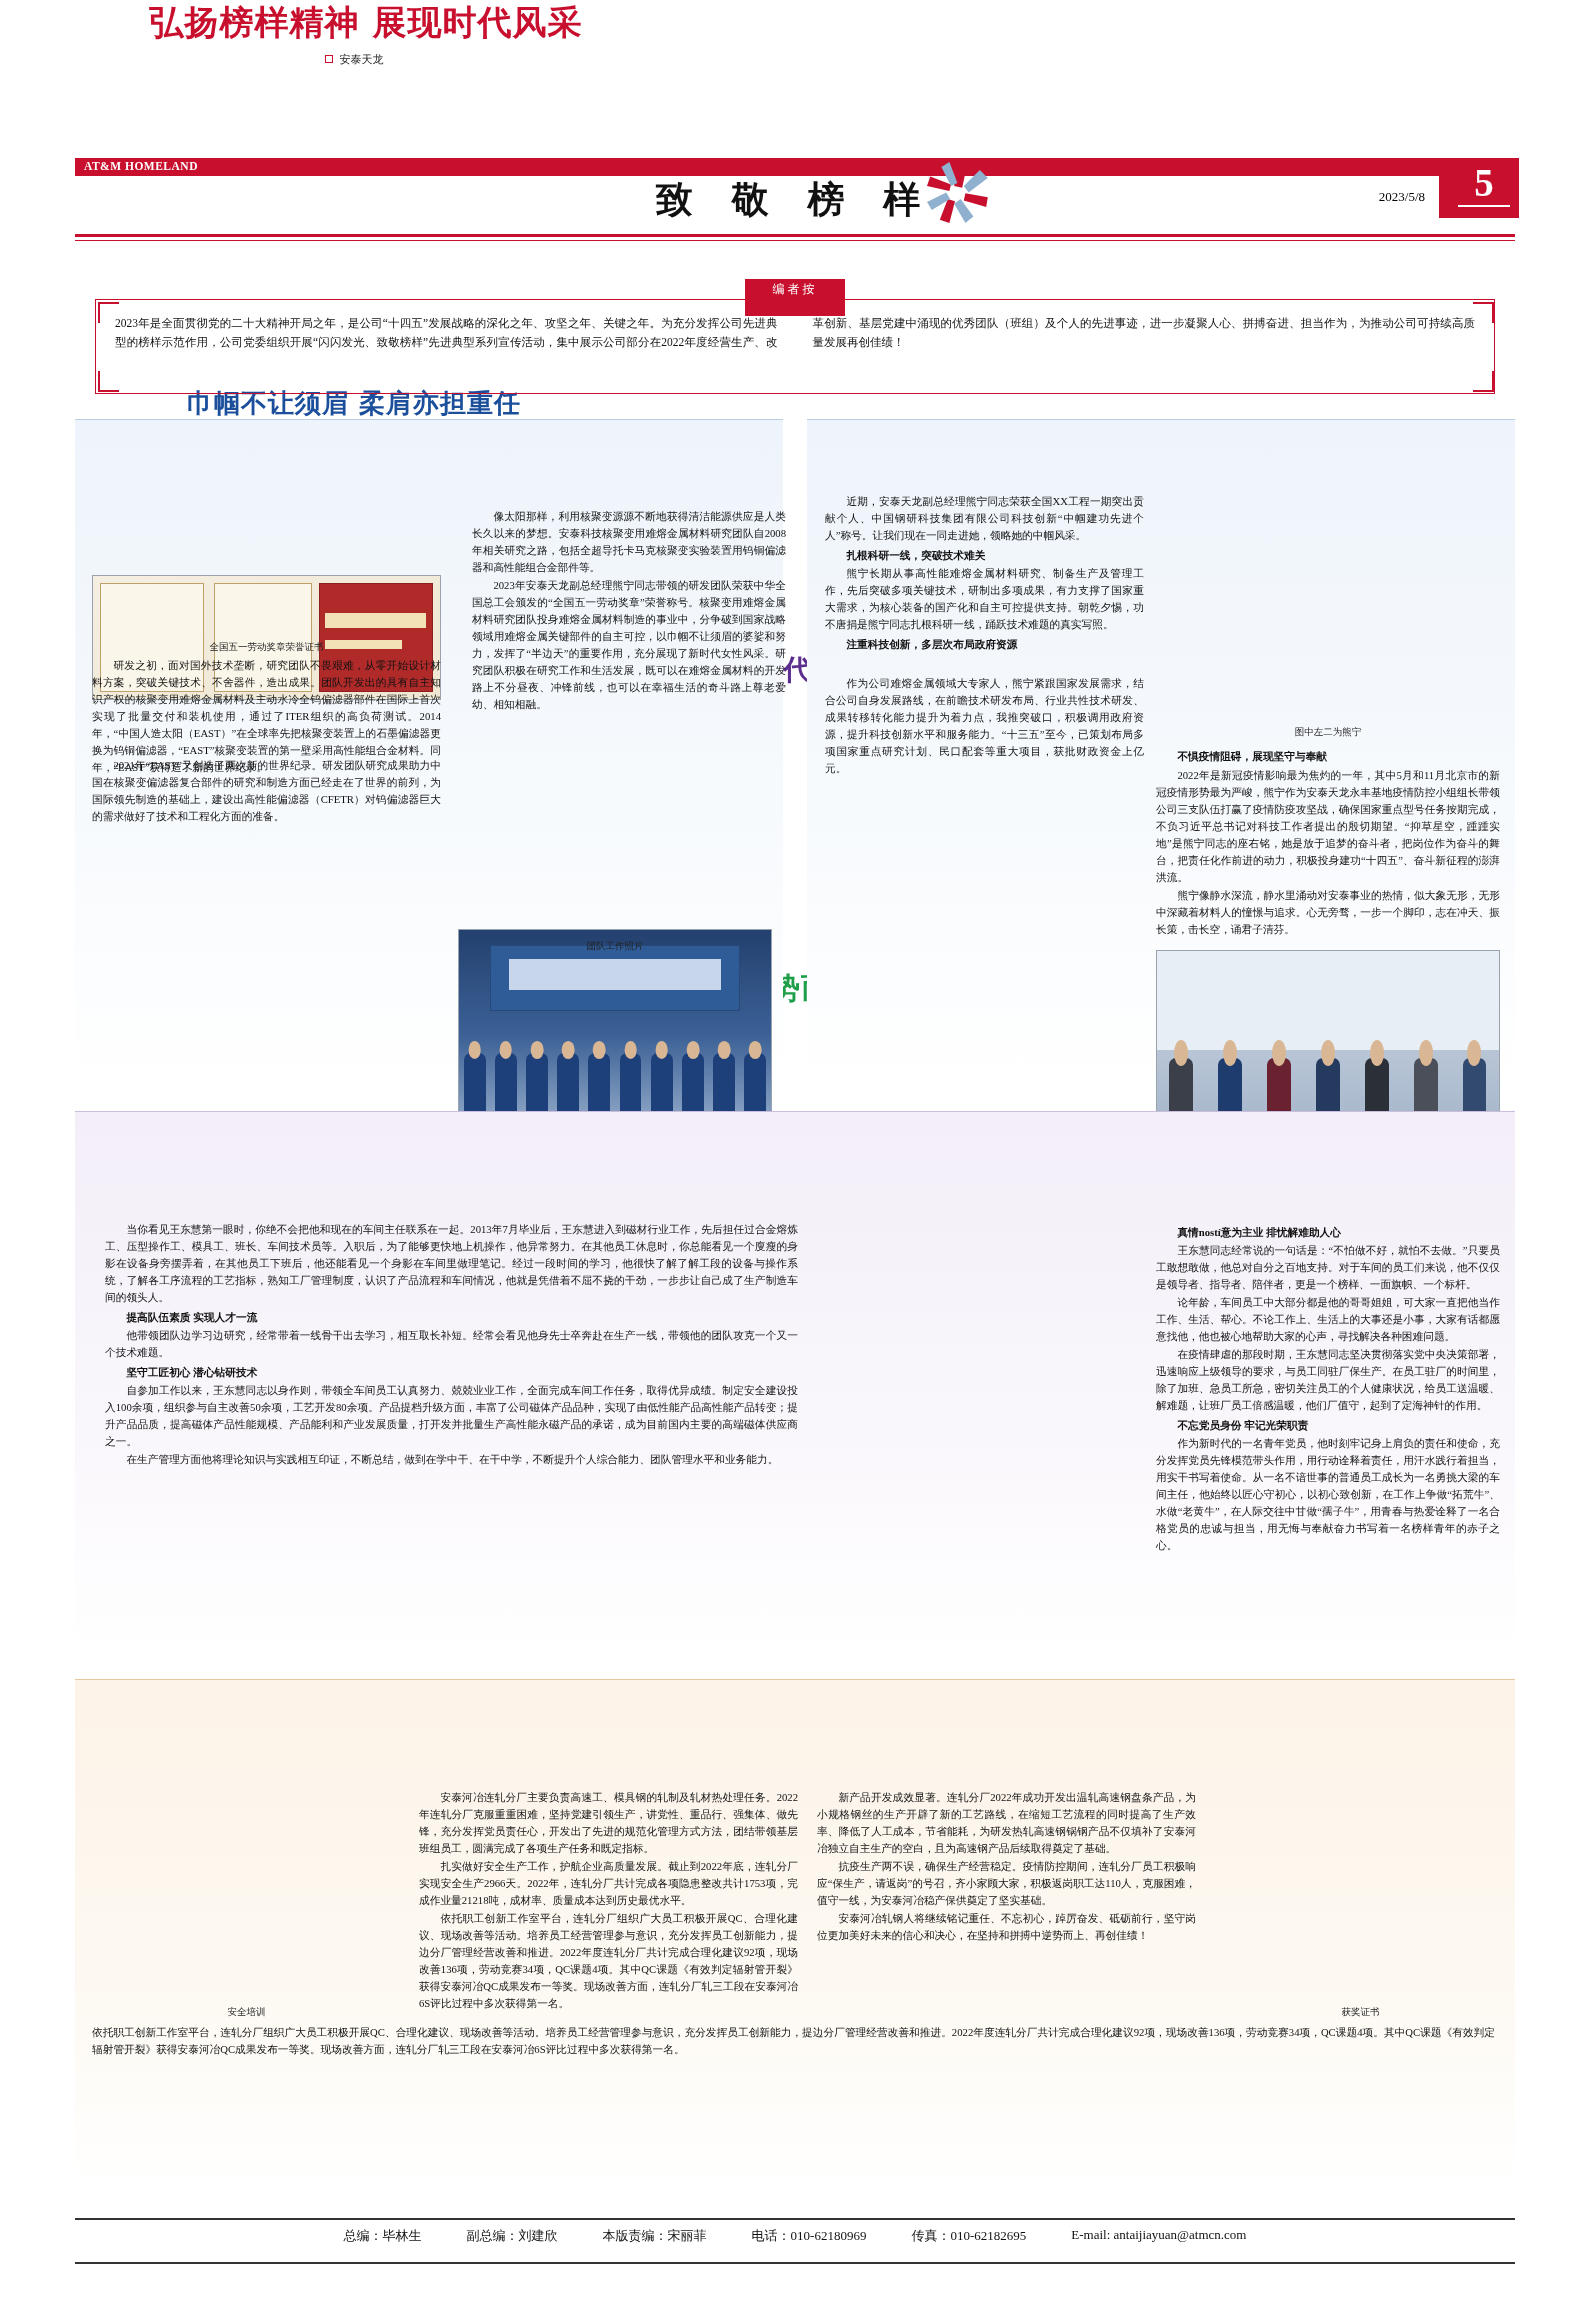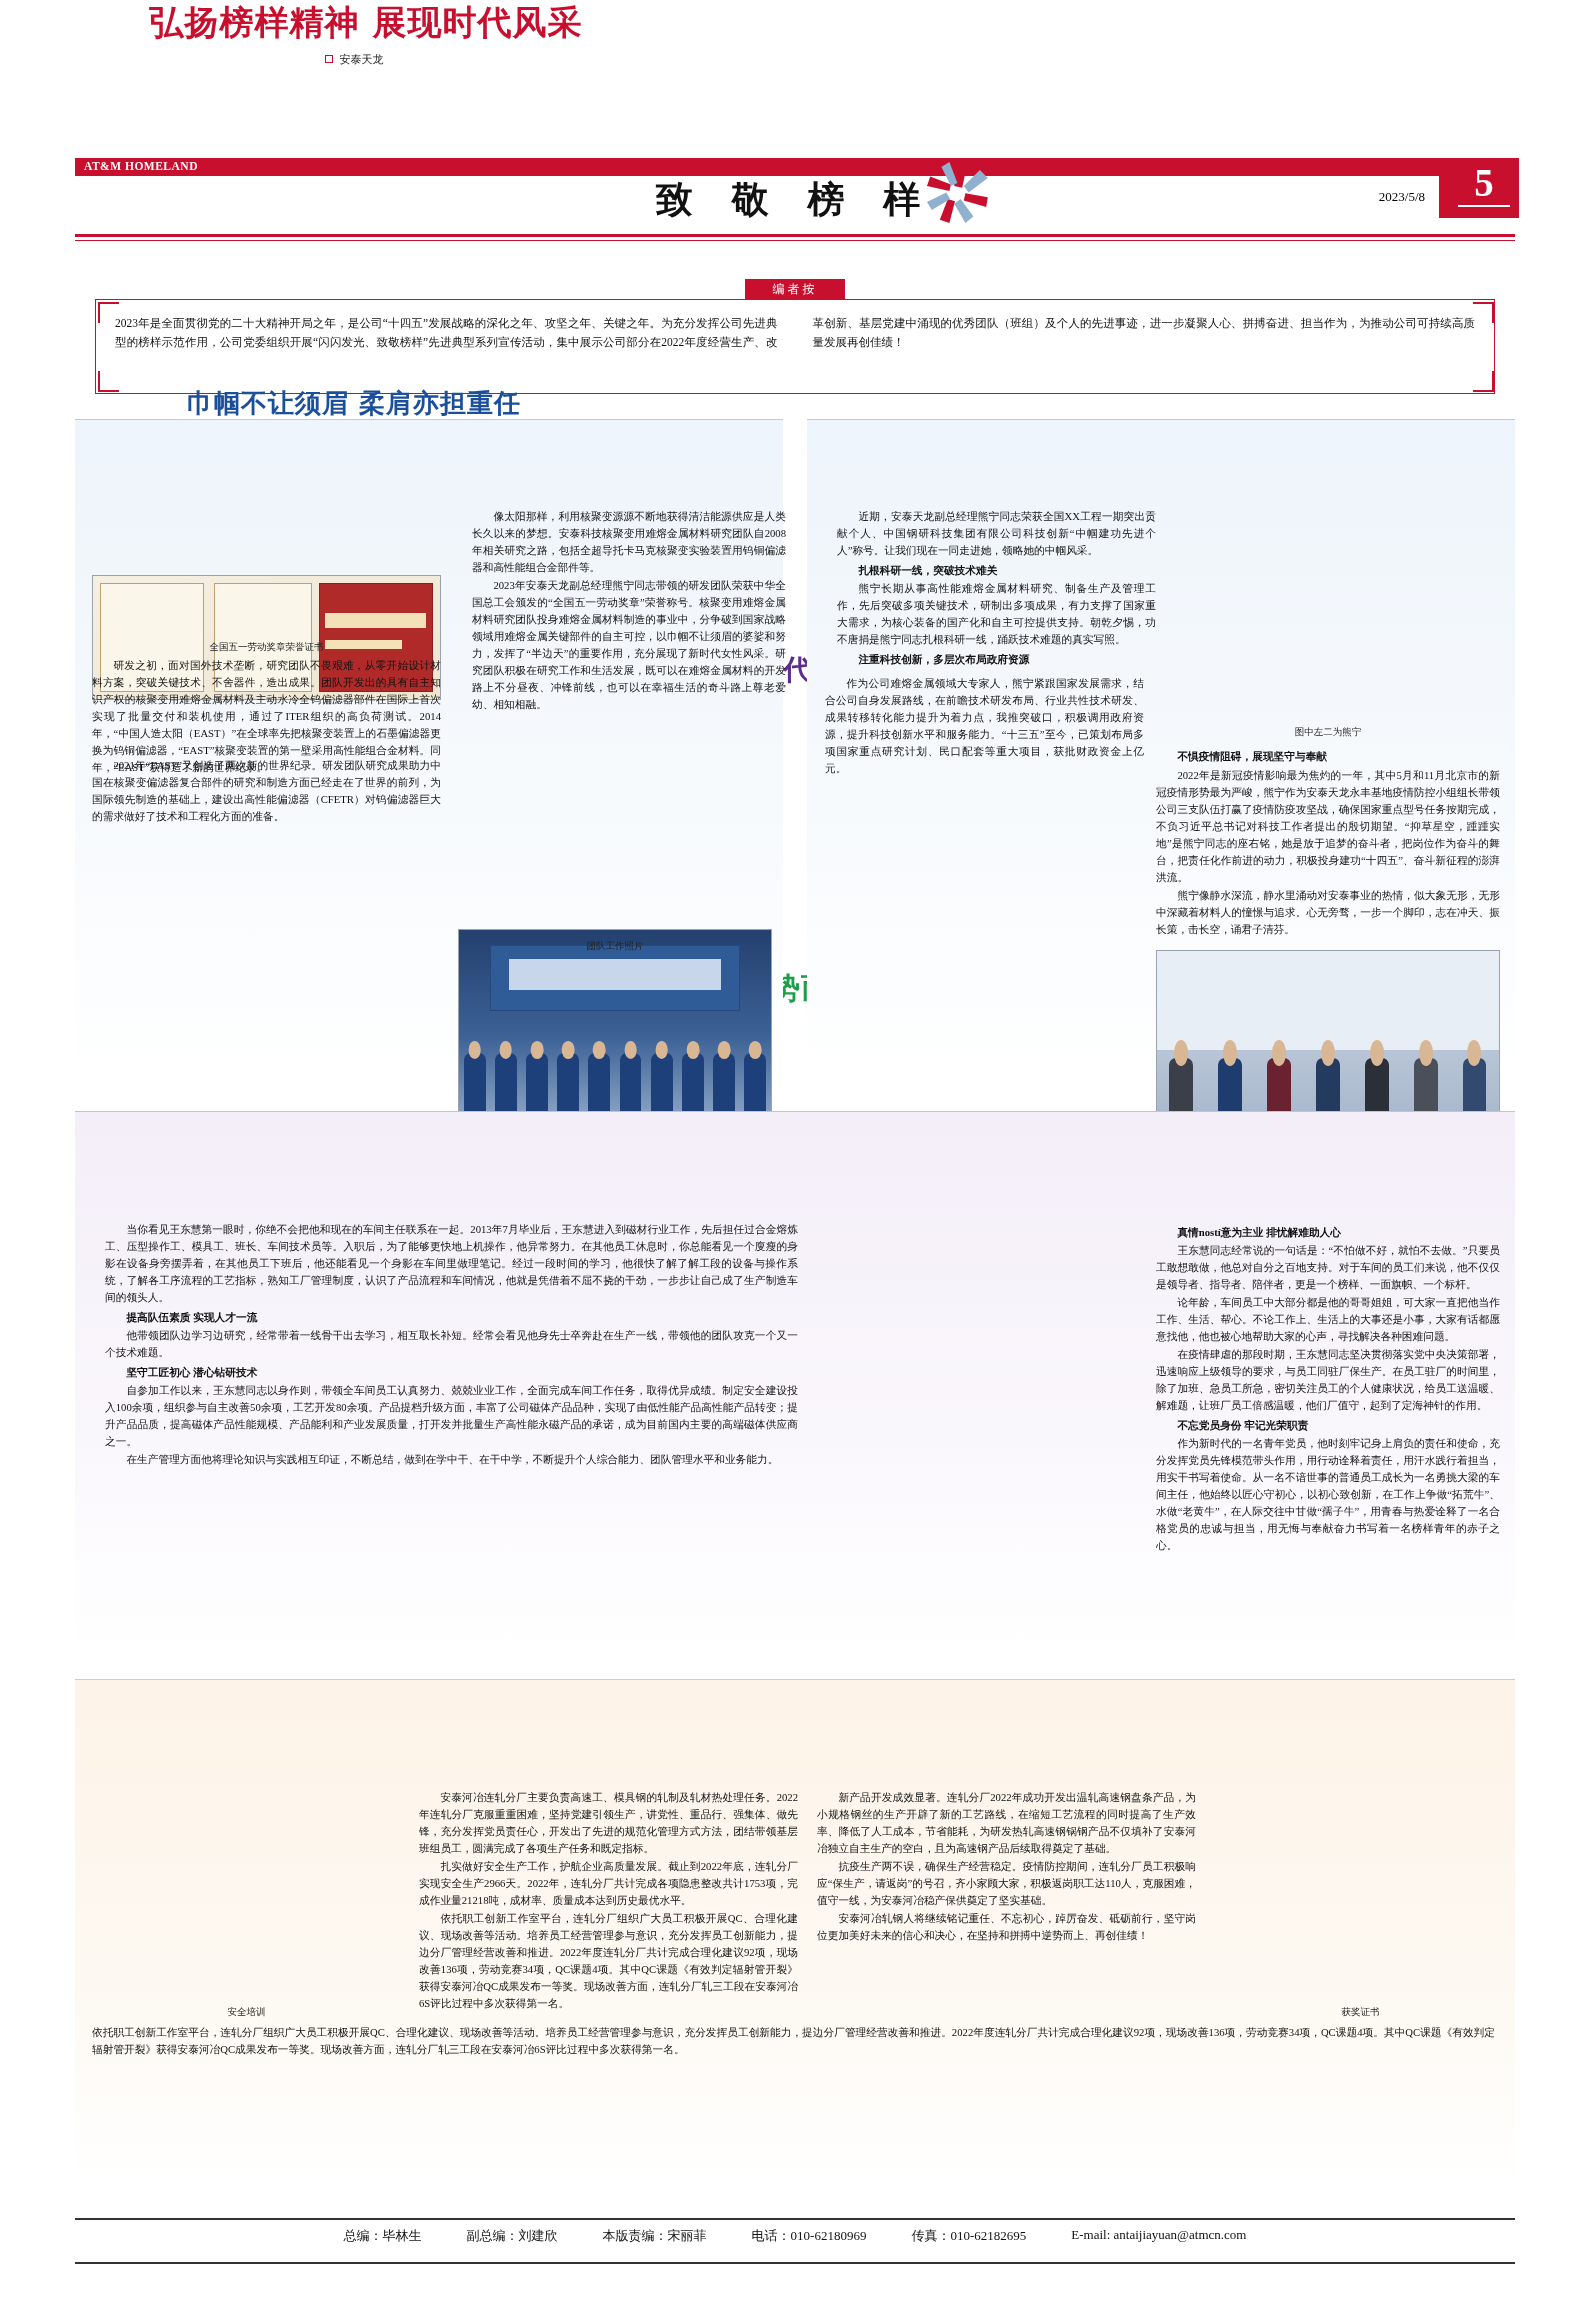--- a/index.html
+++ b/index.html
@@ -88,21 +88,21 @@
     position: absolute;
     left: 75px; top: 240px;
     width: 1440px; height: 1px;
     background: #c8102e;
   }
 
   
   .ed-badge {
     position: absolute;
     left: 745px; top: 279px;
-    width: 100px; height: 21px;
+    width: 100px; height: 37px;
     background: #c8102e;
     color: #fff;
     font-size: 12px;
     letter-spacing: 3px;
     text-align: center;
     line-height: 21px;
     font-family: "DejaVu Serif", "Liberation Serif", serif;
   }
   .ed-box {
     position: absolute;
@@ -353,21 +353,21 @@
         <i style="background:#1f3c6e"></i>
         <i style="background:#6b2230"></i>
       <i style="background:#243a5e"></i>
         <i style="background:#2b2f38"></i>
         <i style="background:#4a4f59"></i>
       <i style="background:#334a70"></i>
     </div>
   </div>
   <div class="cap" style="position:absolute; left:1156px; top:722px; width:344px;">图中左二为熊宁</div>
 
-  <div class="col-text" style="position:absolute; left:825px; top:508px; width:319px;margin-left:12px;">
+  <div class="col-text" style="position:absolute; left:825px; top:493px; width:319px;">
     <p>近期，安泰天龙副总经理熊宁同志荣获全国XX工程一期突出贡献个人、中国钢研科技集团有限公司科技创新“中帼建功先进个人”称号。让我们现在一同走进她，领略她的中帼风采。</p>
     <p class="sub">扎根科研一线，突破技术难关</p>
     <p>熊宁长期从事高性能难熔金属材料研究、制备生产及管理工作，先后突破多项关键技术，研制出多项成果，有力支撑了国家重大需求，为核心装备的国产化和自主可控提供支持。朝乾夕惕，功不唐捐是熊宁同志扎根科研一线，踊跃技术难题的真实写照。</p>
     <p class="sub">注重科技创新，多层次布局政府资源</p>
   </div>
 
   <div class="col-text" style="position:absolute; left:825px; top:675px; width:319px;">
     <p>作为公司难熔金属领域大专家人，熊宁紧跟国家发展需求，结合公司自身发展路线，在前瞻技术研发布局、行业共性技术研发、成果转移转化能力提升为着力点，我推突破口，积极调用政府资源，提升科技创新水平和服务能力。“十三五”至今，已策划布局多项国家重点研究计划、民口配套等重大项目，获批财政资金上亿元。</p>
   </div>
 

